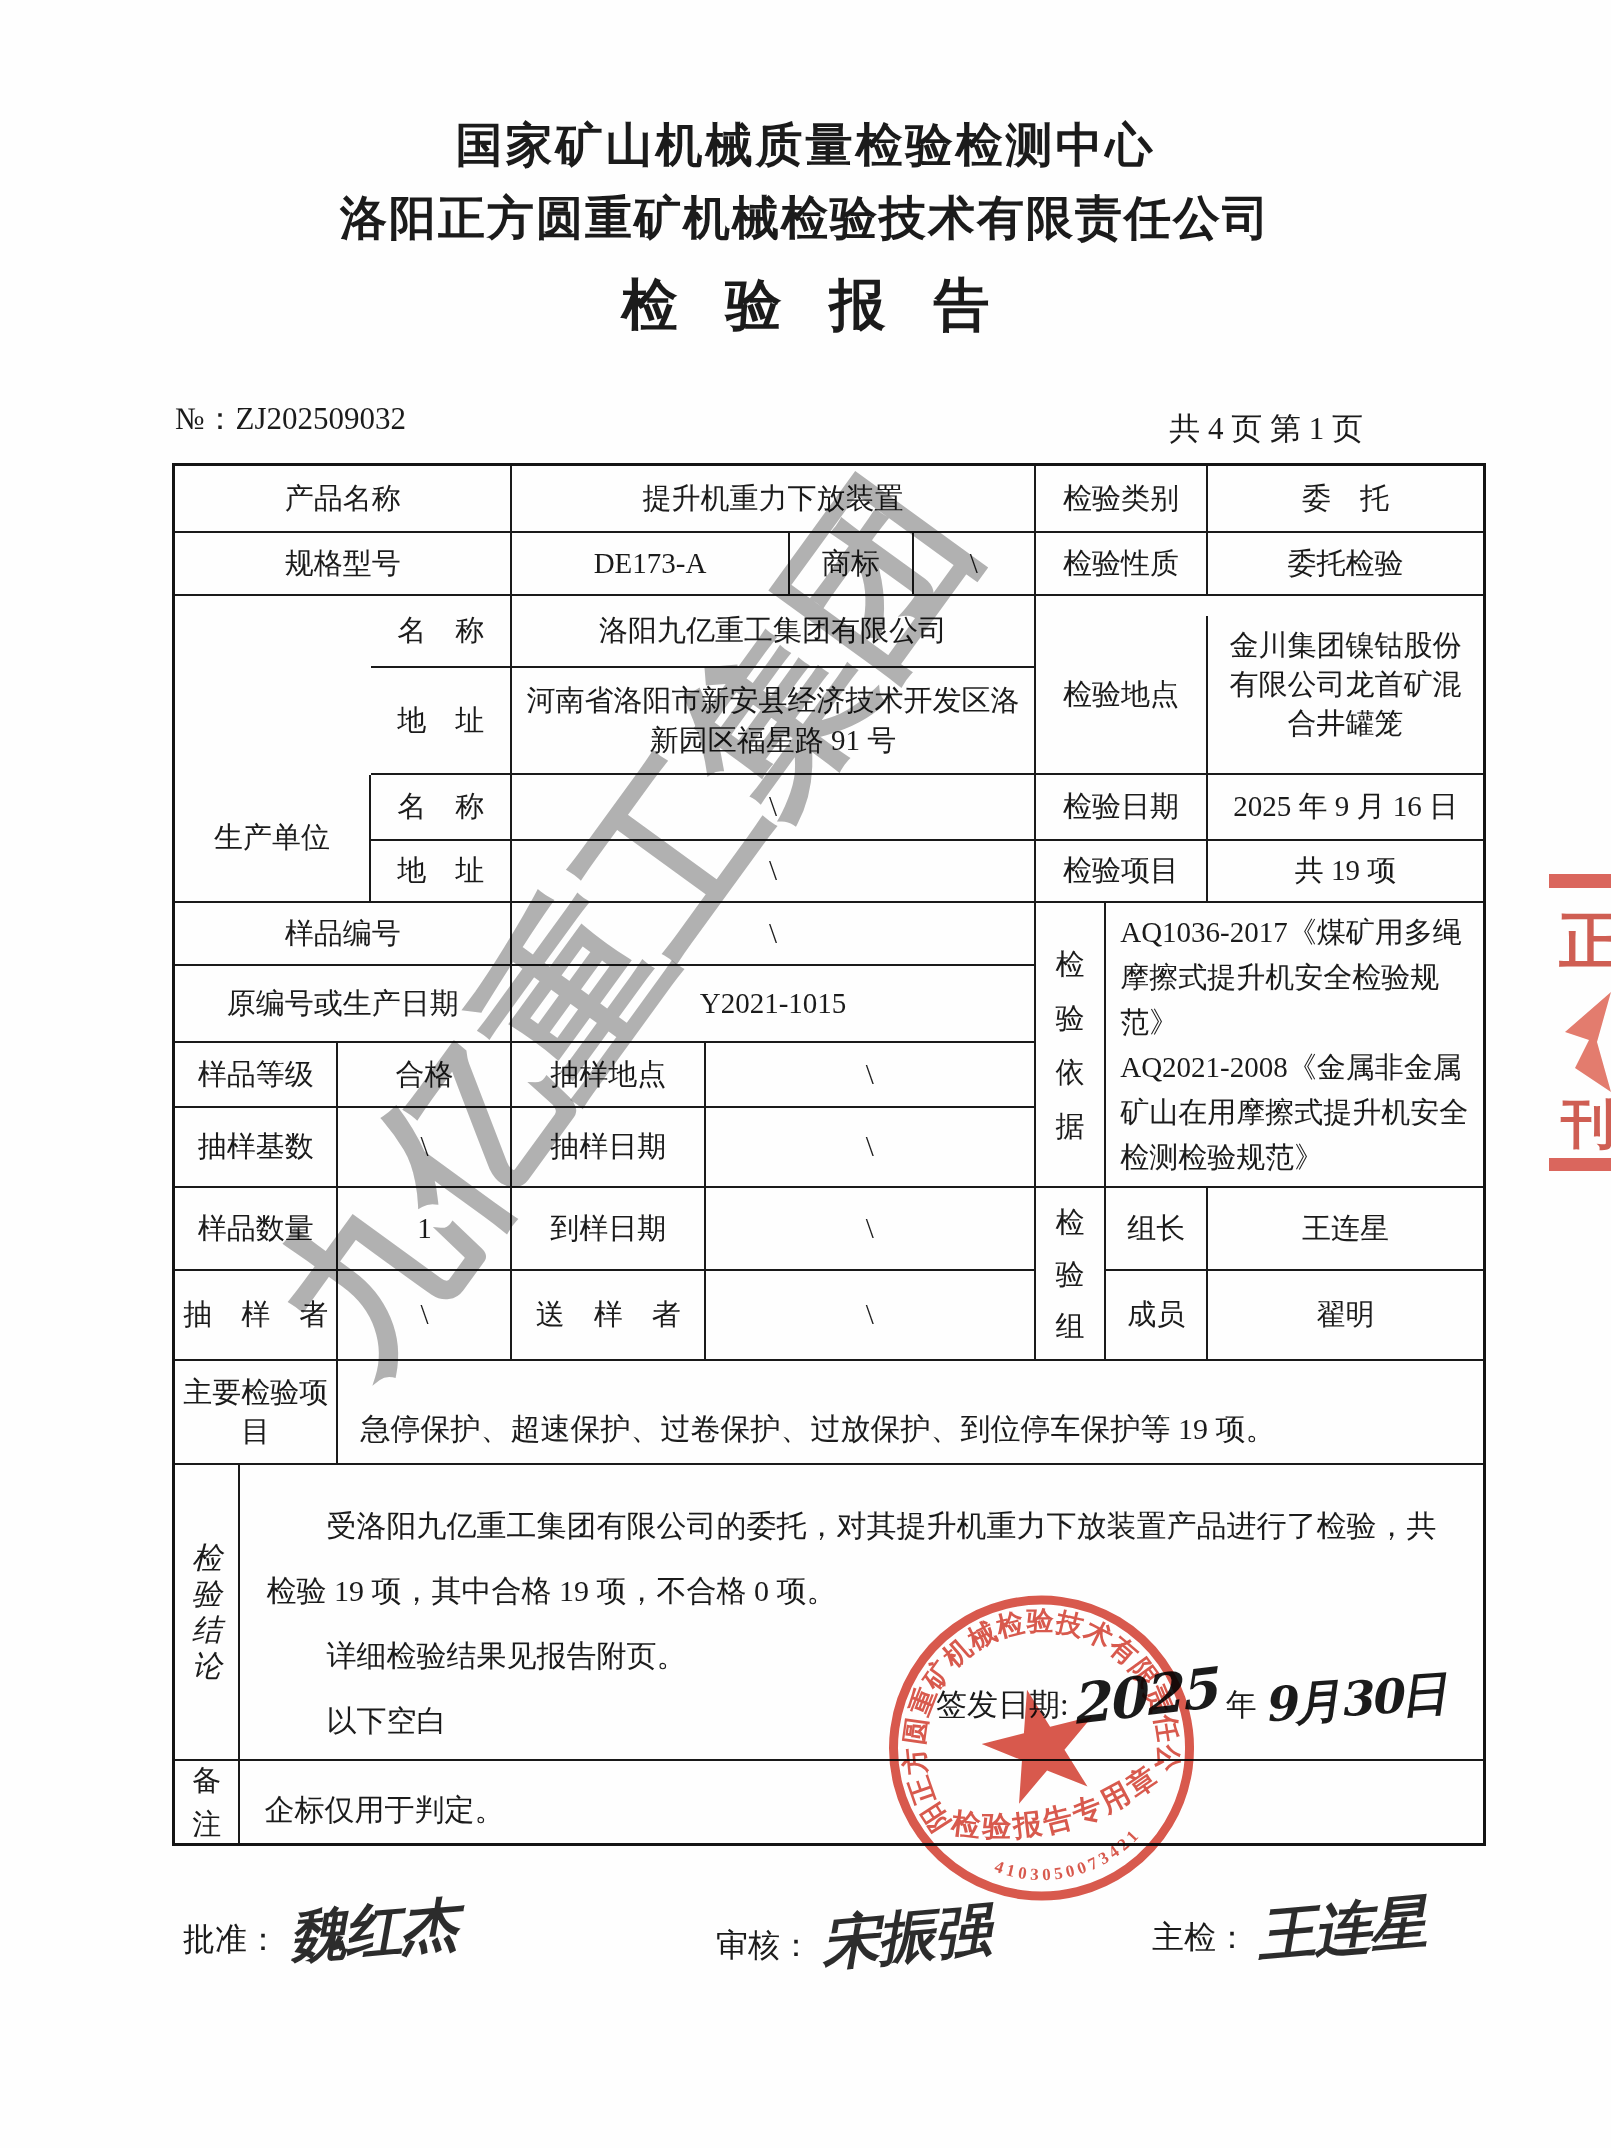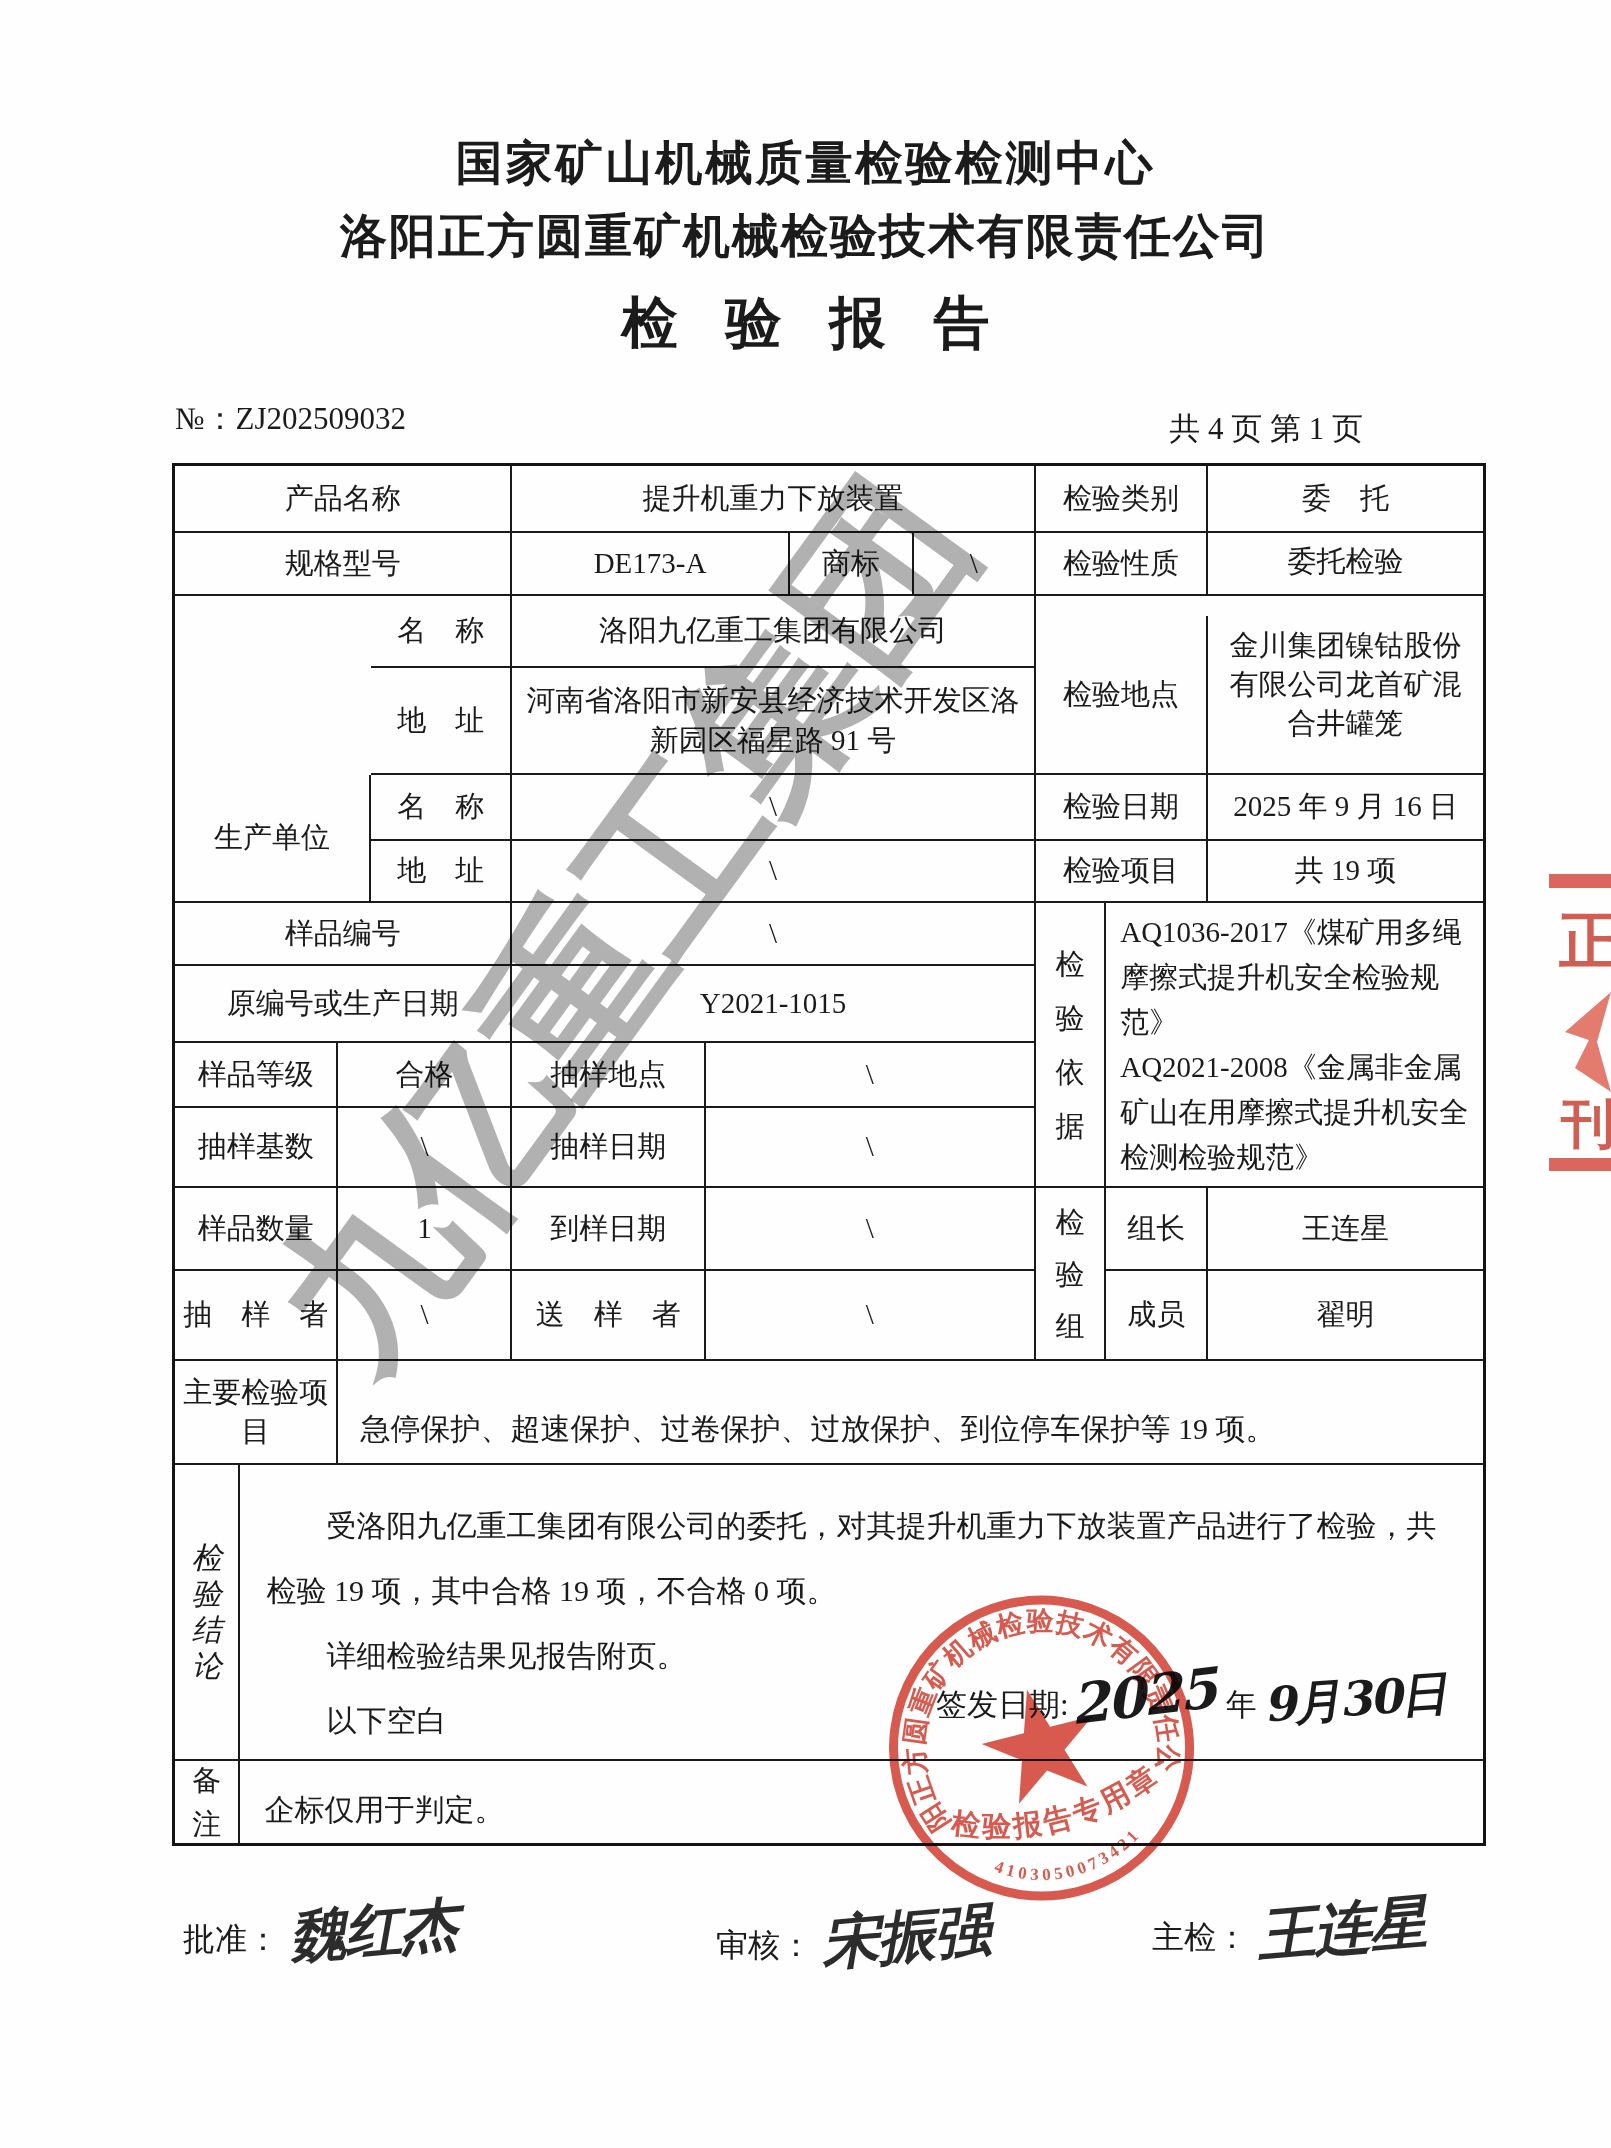--- a/index.html
+++ b/index.html
@@ -4,21 +4,21 @@
 <style>
   * { margin:0; padding:0; box-sizing:border-box; }
   html,body { background:#e8e8e8; }
   .page {
     position:relative; width:1611px; height:2148px; margin:0 auto;
     background:#fefefe; overflow:hidden;
     font-family:"Liberation Serif","DejaVu Serif",serif;
     color:#1b1b1b;
   }
   
-  .titles { position:absolute; left:0; top:132px; width:1611px; text-align:center; }
+  .titles { position:absolute; left:0; top:114px; width:1611px; text-align:center; }
   .title1 { font-size:47px; font-weight:700; letter-spacing:3px; }
   .title2 { font-size:47px; font-weight:700; letter-spacing:2px; margin-top:10px; }
   .title3 { font-size:56px; font-weight:700; letter-spacing:48px; padding-left:48px; margin-top:18px; }
   .hdr-line { position:absolute; top:398px; left:175px; width:1310px; font-size:31px; }
   .report-no { position:absolute; left:0; top:0; }
   .page-info { position:absolute; right:122px; top:10px; }
   
   .tbl {
     position:absolute; left:172px; top:463px; width:1314px; height:1383px;
     border:3px solid #141414; display:grid; z-index:2;
@@ -90,21 +90,21 @@
     <div class="c" style="grid-column:1/5;grid-row:1;">产品名称</div>
     <div class="c" style="grid-column:5/9;grid-row:1;">提升机重力下放装置</div>
     <div class="c" style="grid-column:9/11;grid-row:1;">检验类别</div>
     <div class="c ce" style="grid-column:11/12;grid-row:1;">委　托</div>
 
     <div class="c" style="grid-column:1/5;grid-row:2;">规格型号</div>
     <div class="c" style="grid-column:5/7;grid-row:2;">DE173-A</div>
     <div class="c" style="grid-column:7/8;grid-row:2;">商标</div>
     <div class="c" style="grid-column:8/9;grid-row:2;">\</div>
     <div class="c" style="grid-column:9/11;grid-row:2;">检验性质</div>
-    <div class="c ce" style="grid-column:11/12;grid-row:2;font-family:Liberation Mono, monospace;">委托检验</div>
+    <div class="c ce" style="grid-column:11/12;grid-row:2;">委托检验</div>
 
     <div class="c" style="grid-column:4/5;grid-row:3;">名　称</div>
     <div class="c" style="grid-column:5/9;grid-row:3;">洛阳九亿重工集团有限公司</div>
     <div class="c" style="grid-column:4/5;grid-row:4;">地　址</div>
     <div class="c" style="grid-column:5/9;grid-row:4;">河南省洛阳市新安县经济技术开发区洛新园区福星路 91 号</div>
     <div class="c" style="grid-column:9/11;grid-row:3/5;margin-top:20px;">检验地点</div>
     <div class="c ce" style="grid-column:11/12;grid-row:3/5;">金川集团镍钴股份有限公司龙首矿混合井罐笼</div>
 
     <div class="c" style="grid-column:1/4;grid-row:5/7;">生产单位</div>
     <div class="c" style="grid-column:4/5;grid-row:5;">名　称</div>

